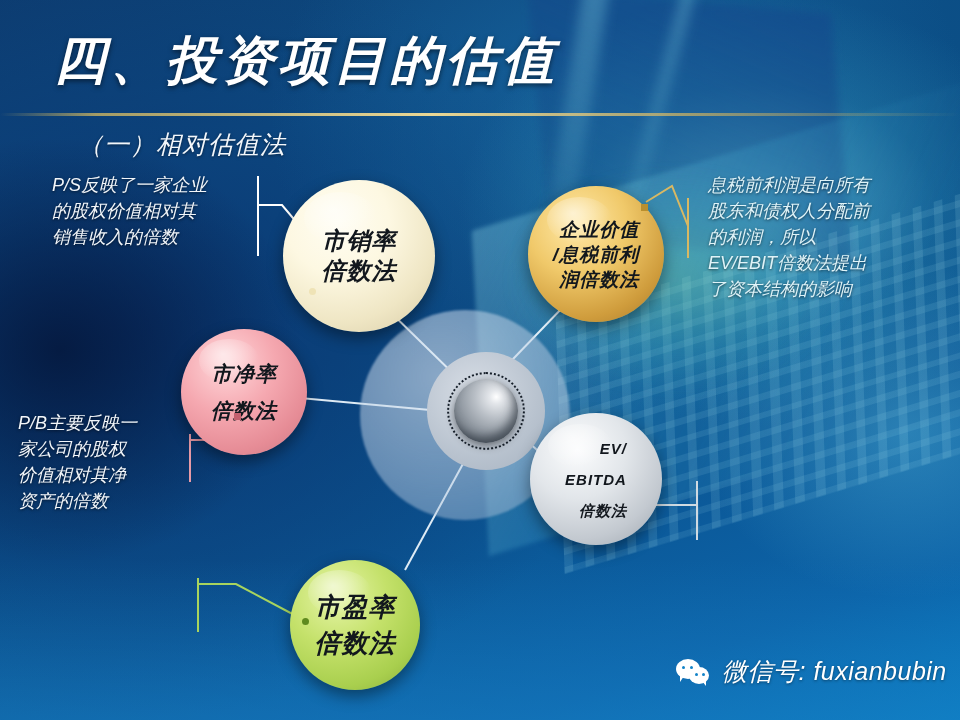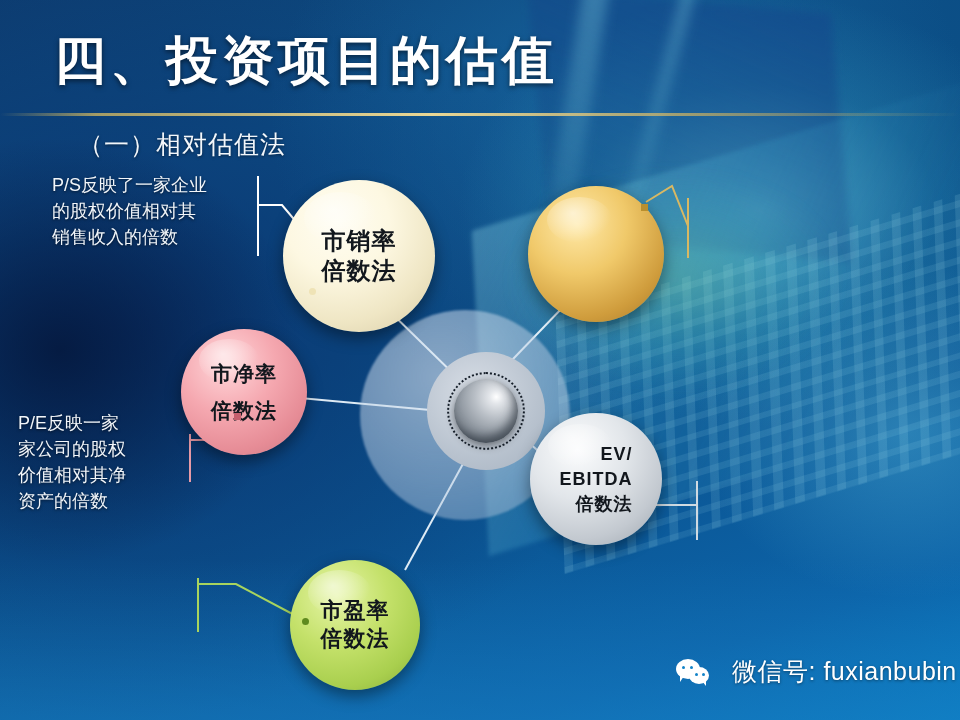--- a/index.html
+++ b/index.html
@@ -9,20 +9,21 @@
     background:#0a2b55;
   }
   #slide{
     position:relative;width:960px;height:720px;overflow:hidden;
     background:
       radial-gradient(ellipse 420px 300px at 760px 210px, rgba(120,220,235,0.55) 0%, rgba(60,170,200,0.22) 42%, rgba(0,0,0,0) 72%),
       radial-gradient(ellipse 300px 240px at 905px 430px, rgba(90,190,225,0.40) 0%, rgba(0,0,0,0) 70%),
       radial-gradient(ellipse 500px 420px at 620px 120px, rgba(30,110,170,0.55) 0%, rgba(0,0,0,0) 70%),
       radial-gradient(ellipse 700px 520px at 120px 330px, rgba(10,50,110,0.85) 0%, rgba(0,0,0,0) 75%),
       linear-gradient(160deg,#0d3e72 0%,#0d4f86 22%,#0a4e86 45%,#0b5694 65%,#0c63a8 85%,#0a7bc0 100%);
+    font-style: italic;
   }
   
   .bg-layer{position:absolute;inset:0;pointer-events:none;}
   .bg-beam{position:absolute;background:linear-gradient(180deg,rgba(150,235,245,0.30),rgba(90,200,220,0.02));filter:blur(6px);}
   .bg-laptop{
     position:absolute;right:-40px;top:150px;width:520px;height:330px;
     background:linear-gradient(120deg,rgba(160,235,245,0.30) 0%,rgba(70,180,215,0.18) 40%,rgba(20,90,150,0.05) 75%);
     transform:skewY(-14deg) rotate(-3deg);filter:blur(2px);
   }
   .bg-keys{
@@ -125,30 +126,30 @@
   .sph-ev span{font-size:19px;line-height:25px;}
   .sph-pb{
     left:181px;top:329px;width:126px;height:126px;
     background:radial-gradient(circle at 36% 28%, #ffd7da 0%, #f5a8b0 40%, #e68c96 72%, #c97782 100%);
   }
   .sph-pb span{font-size:21px;line-height:37px;}
   .sph-ebitda{
     left:530px;top:413px;width:132px;height:132px;
     background:radial-gradient(circle at 36% 28%, #fbfcfd 0%, #e2e6ea 38%, #c3c9d0 70%, #9aa2ab 100%);
   }
-  .sph-ebitda span{font-size:18px;line-height:25px;}
+  .sph-ebitda span{font-size:15px;line-height:31px;}
   .sph-pe{
     left:290px;top:560px;width:130px;height:130px;
     background:radial-gradient(circle at 36% 28%, #e6f5a8 0%, #c4e16a 40%, #a9cf4e 72%, #87aa38 100%);
   }
-  .sph-pe span{font-size:22px;line-height:28px;}
+  .sph-pe span{font-size:26px;line-height:36px;}
   .dot{position:absolute;width:7px;height:7px;z-index:4;}
 
   
-  .footer{position:absolute;left:676px;top:655px;display:flex;align-items:center;gap:22px;}
+  .footer{position:absolute;left:676px;top:655px;display:flex;align-items:center;gap:12px;}
   .wechat{position:relative;width:34px;height:26px;}
   .wechat .b1,.wechat .b2{position:absolute;border-radius:50%;background:#ffffff;}
   .wechat .b1{left:0;top:0;width:24px;height:20px;}
   .wechat .b2{left:13px;top:8px;width:20px;height:17px;}
   .wechat .t1,.wechat .t2{position:absolute;width:0;height:0;border-style:solid;}
   .wechat .t1{left:4px;top:17px;border-width:6px 4px 0 0;border-color:#ffffff transparent transparent transparent;}
   .wechat .t2{left:26px;top:22px;border-width:5px 0 0 4px;border-color:#ffffff transparent transparent transparent;}
   .wechat i{position:absolute;width:3px;height:3px;border-radius:50%;background:#1283c8;}
   .footer-text{font-size:25px;color:#ffffff;letter-spacing:0.5px;text-shadow:0 1px 3px rgba(0,0,0,0.45);white-space:nowrap;}
 </style>
@@ -202,20 +203,23 @@
   <div class="hub-dots"></div>
   <div class="hub-core"></div>
 
   <div class="sphere sph-ps">
     <span>市销率
 倍数法</span>
     <div class="dot" style="left:26px;top:108px;background:#efe3b6;border-radius:50%;"></div>
   </div>
 
   <div class="sphere sph-ev">
+    <span>企业价值
+/息税前利
+润倍数法</span>
     <div class="dot" style="left:113px;top:18px;background:#b98f2e;"></div>
   </div>
 
   <div class="sphere sph-pb">
     <span>市净率
 倍数法</span>
     <div class="dot" style="left:53px;top:84px;background:#c4606e;"></div>
   </div>
 
   <div class="sphere sph-ebitda">
@@ -226,24 +230,29 @@
 
   <div class="sphere sph-pe">
     <span>市盈率
 倍数法</span>
     <div class="dot" style="left:12px;top:58px;background:#5f8a1f;border-radius:50%;"></div>
   </div>
 
   <div class="note note-white" style="left:52px;top:172px;">P/S反映了一家企业
 的股权价值相对其
 销售收入的倍数</div>
-  <div class="note note-white" style="left:18px;top:410px;">P/E反映一家
+  <div class="note note-white" style="left:18px;top:410px;">P/B主要反映一
 家公司的股权
 价值相对其净
 资产的倍数</div>
+  <div class="note note-cyan" style="left:708px;top:172px;">息税前利润是向所有
+股东和债权人分配前
+的利润，所以
+EV/EBIT倍数法提出
+了资本结构的影响</div>
 
   <div class="footer">
     <div class="wechat">
       <div class="b1"></div>
         <div class="b2"></div>
       <div class="t1"></div>
         <div class="t2"></div>
       <i style="left:6px;top:7px;"></i>
         <i style="left:14px;top:7px;"></i>
       <i style="left:19px;top:14px;"></i>

